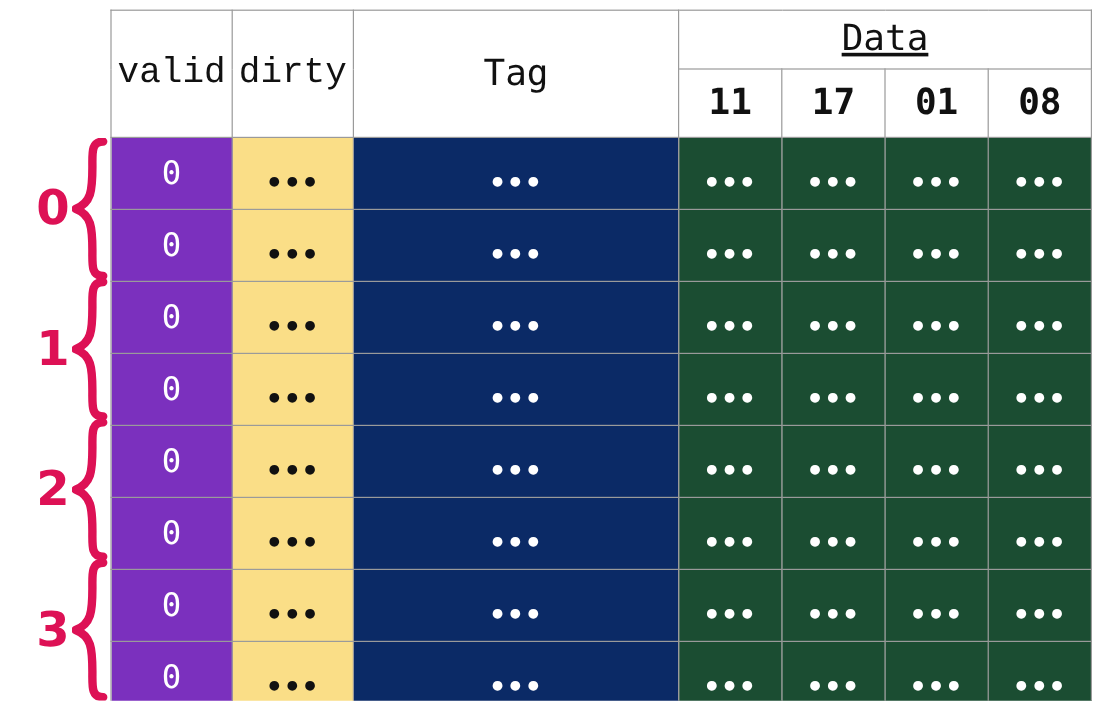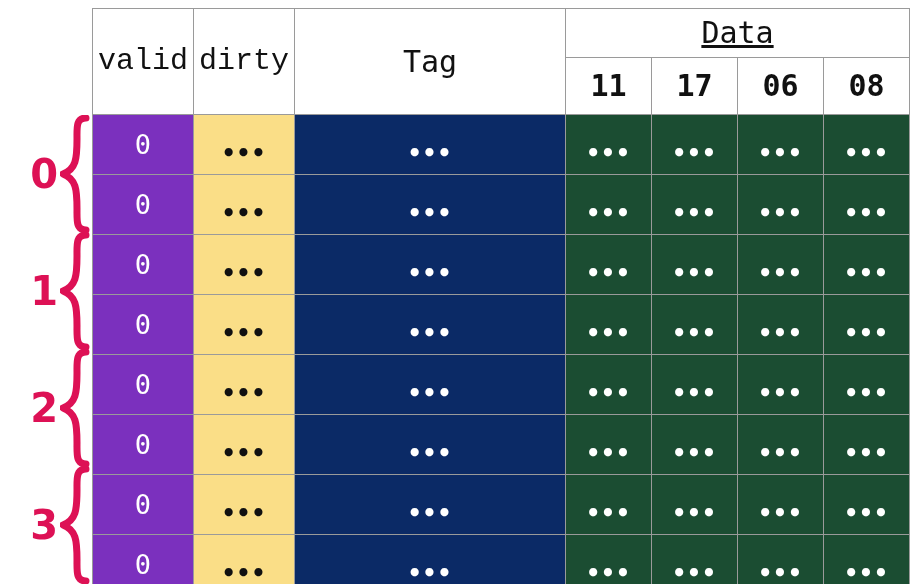--- a/index.html
+++ b/index.html
@@ -197,21 +197,21 @@
     <thead>
       <tr>
         <th class="hdr hdr-valid" rowspan="2">valid</th>
         <th class="hdr hdr-dirty" rowspan="2">dirty</th>
         <th class="hdr hdr-tag" rowspan="2">Tag</th>
         <th class="hdr hdr-data-group" colspan="4">Data</th>
       </tr>
       <tr>
         <th class="hdr hdr-data-sub">11</th>
         <th class="hdr hdr-data-sub">17</th>
-        <th class="hdr hdr-data-sub">06</th>
+        <th class="hdr hdr-data-sub">01</th>
         <th class="hdr hdr-data-sub">08</th>
       </tr>
     </thead>
     <tbody>
 
       <tr>
         <td class="cell-valid">
             <span class="glyph-valid">0</span>
           </td>
         <td class="cell-dirty">

